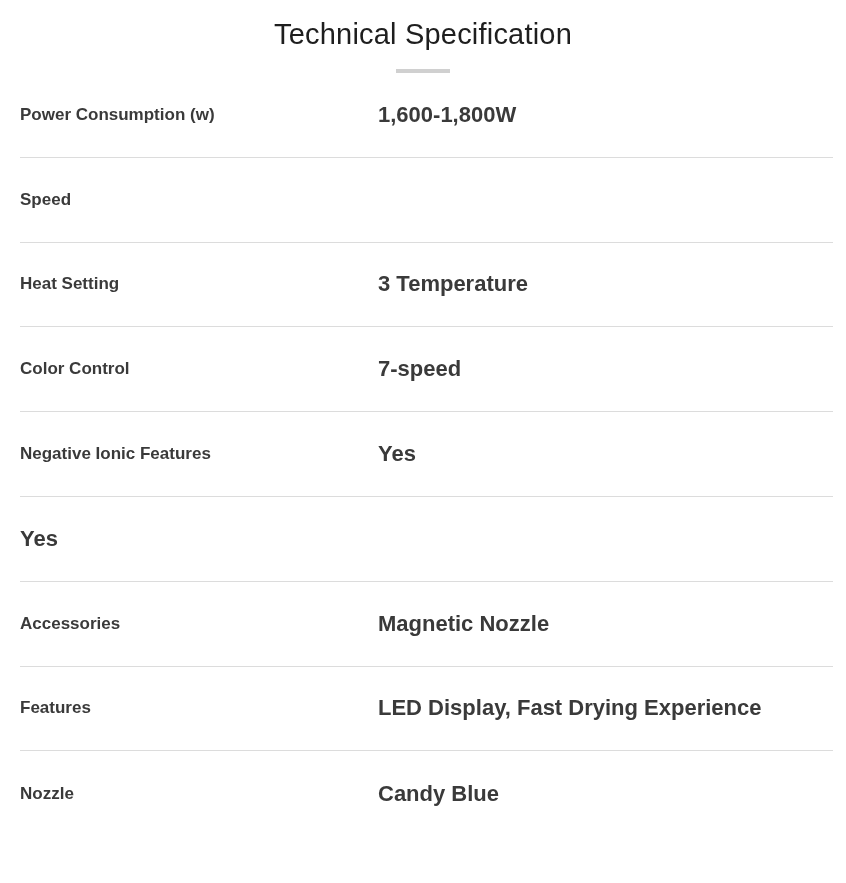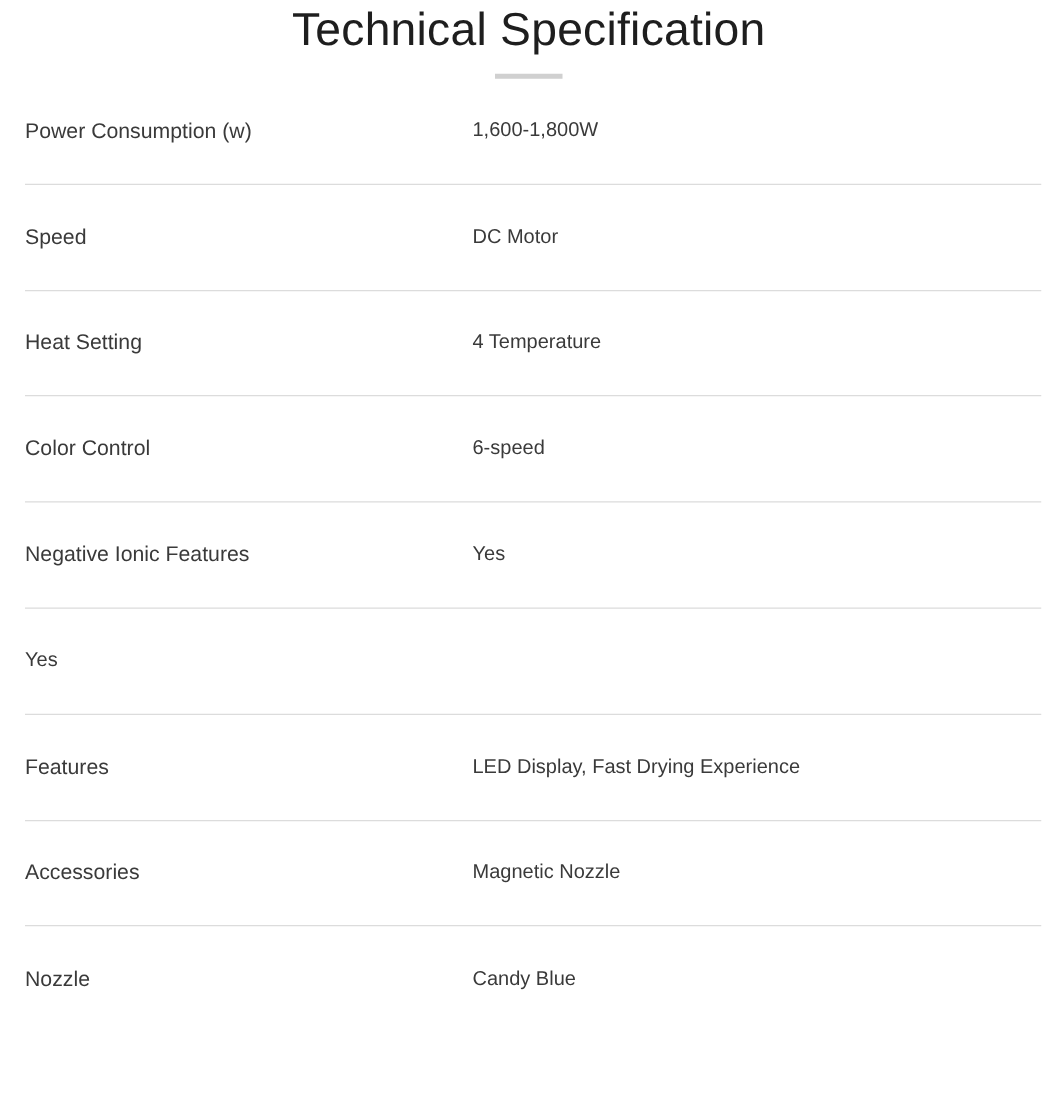--- a/index.html
+++ b/index.html
@@ -12,23 +12,23 @@
     height: 883px;
     overflow: hidden;
     font-family: "Liberation Sans", "DejaVu Sans", sans-serif;
   }
   .page {
     width: 846px;
     height: 883px;
     background: #ffffff;
   }
   .title {
-    margin: 8px;
+    margin: 18px;
     padding-top: 0;
-    font-size: 37px;
+    font-size: 29px;
     line-height: 32px;
     font-weight: 500;
     letter-spacing: 0.2px;
     text-align: center;
     color: #1e1e1e;
   }
   .title-divider {
     width: 54px;
     height: 4px;
     background: #d0d0d0;
@@ -36,74 +36,74 @@
   }
   .spec-table {
     margin: 0 13px 0 20px;
   }
   .spec-row {
     box-sizing: border-box;
     height: 84.8px;
     display: flex;
     align-items: center;
     border-bottom: 1px solid #dcdcdc;
+    font-weight: bold;
   }
   .spec-row:last-child {
     border-bottom: none;
   }
   .spec-label {
     width: 358px;
     flex: 0 0 358px;
     font-size: 17px;
     line-height: 22px;
     color: #3a3a3a;
   }
   .spec-value {
     flex: 1 1 auto;
-    font-size: 16px;
+    font-size: 22px;
     line-height: 22px;
     color: #3a3a3a;
   }
 </style>
 </head>
 <body>
 
 <div class="page">
   <h1 class="title">Technical Specification</h1>
   <div class="title-divider"></div>
   <div class="spec-table">
       <div class="spec-row">
         <div class="spec-label">Power Consumption (w)</div>
         <div class="spec-value">1,600-1,800W</div>
       </div>
       <div class="spec-row">
         <div class="spec-label">Speed</div>
-        <div class="spec-value">DC Motor</div>
       </div>
       <div class="spec-row">
         <div class="spec-label">Heat Setting</div>
-        <div class="spec-value">4 Temperature</div>
+        <div class="spec-value">3 Temperature</div>
       </div>
       <div class="spec-row">
         <div class="spec-label">Color Control</div>
-        <div class="spec-value">6-speed</div>
+        <div class="spec-value">7-speed</div>
       </div>
       <div class="spec-row">
         <div class="spec-label">Negative Ionic Features</div>
         <div class="spec-value">Yes</div>
       </div>
       <div class="spec-row">
         <div class="spec-value">Yes</div>
       </div>
       <div class="spec-row">
+        <div class="spec-label">Accessories</div>
+        <div class="spec-value">Magnetic Nozzle</div>
+      </div>
+      <div class="spec-row">
         <div class="spec-label">Features</div>
         <div class="spec-value">LED Display, Fast Drying Experience</div>
-      </div>
-      <div class="spec-row">
-        <div class="spec-label">Accessories</div>
-        <div class="spec-value">Magnetic Nozzle</div>
       </div>
       <div class="spec-row">
         <div class="spec-label">Nozzle</div>
         <div class="spec-value">Candy Blue</div>
       </div>
     </div>
 </div>
 
 </body></html>

